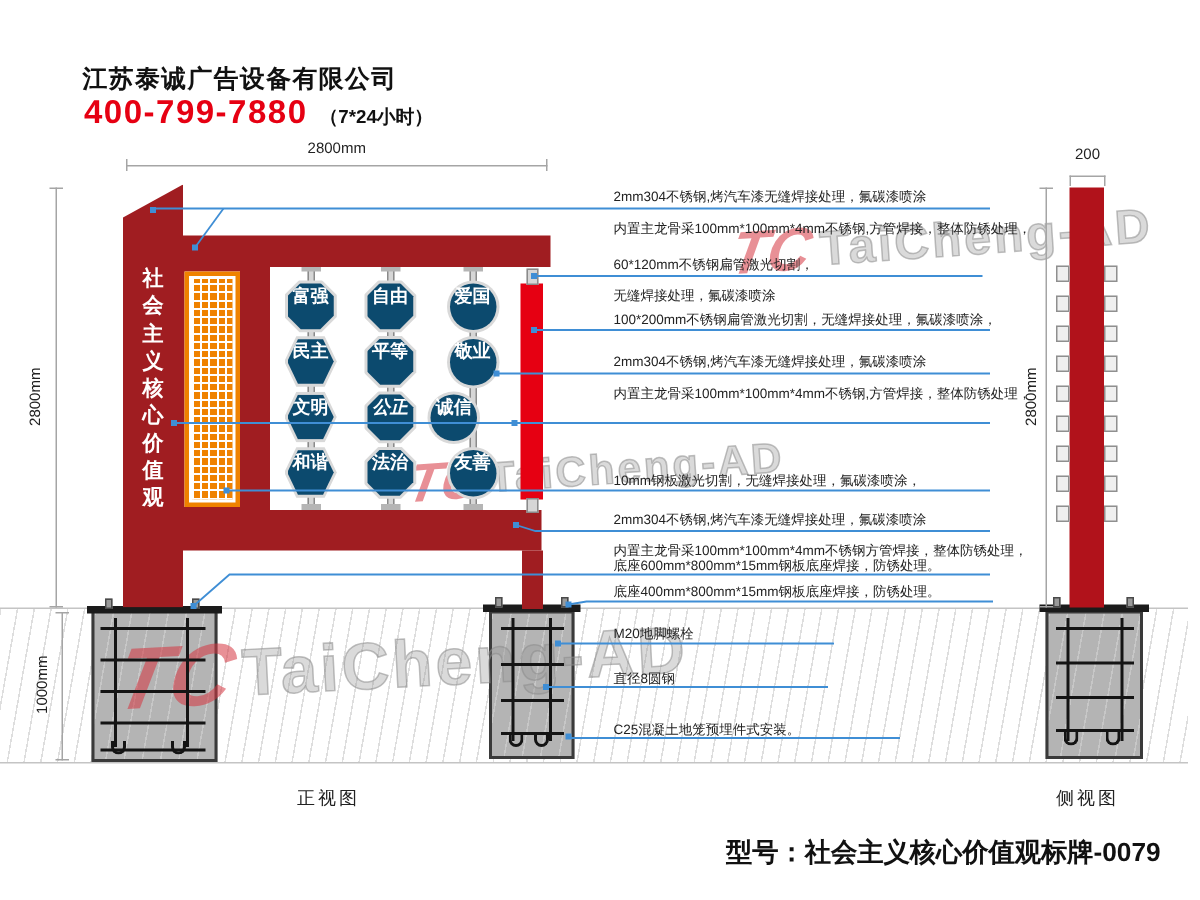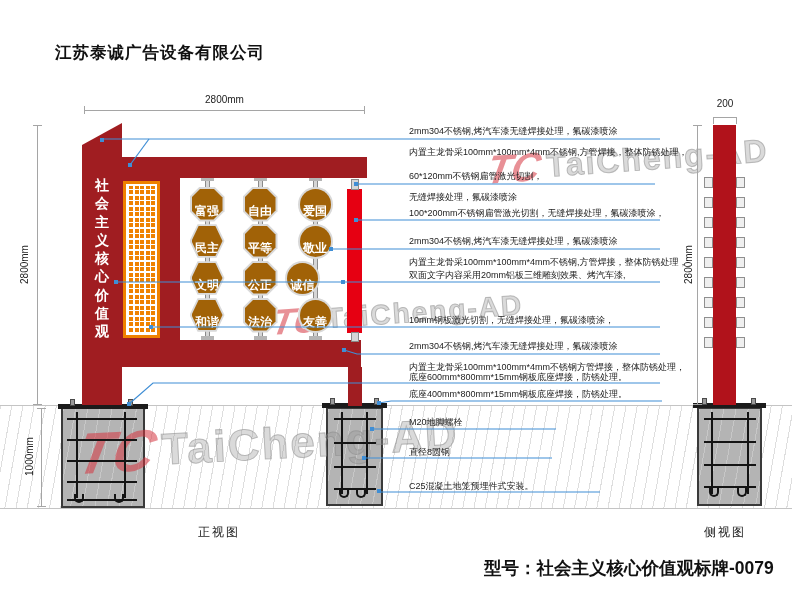--- a/index.html
+++ b/index.html
@@ -26,21 +26,21 @@
   .lattice{left:123px;top:181px;width:37px;height:157px;background:#fff;border:3px solid #ef8200;box-sizing:border-box;z-index:12;}
   .lat-pat{position:absolute;inset:2px;background-color:#ef8200;
     background-image:repeating-linear-gradient(0deg,#fff 0 1.3px,transparent 1.3px 5.5px),
                      repeating-linear-gradient(90deg,#fff 0 1.3px,transparent 1.3px 5.5px);}
   
   .bpost{width:5px;background:#d6d6d6;border:1px solid #8a8a8a;box-sizing:border-box;z-index:8;}
   .bcap{width:13px;height:4px;background:#b5b5b5;z-index:8;}
   
   .badge{width:35px;height:35px;z-index:12;}
   .badge .ring{position:absolute;inset:0;background:#d9d9d9;}
-  .badge .core{position:absolute;inset:2px;background:#a16207;display:flex;align-items:flex-end;justify-content:center;}
+  .badge .core{position:absolute;inset:2px;background:#0c4a6e;display:flex;align-items:flex-start;justify-content:center;}
   .badge .core span{color:#fff;font-size:12px;font-weight:bold;}
   .shape-circle .ring,.shape-circle .core{border-radius:50%;}
   .shape-oct .ring,.shape-oct .core{clip-path:polygon(29% 0,71% 0,100% 29%,100% 71%,71% 100%,29% 100%,0 71%,0 29%);}
   .shape-hex .ring,.shape-hex .core{clip-path:polygon(23% 2%,77% 2%,100% 50%,77% 98%,23% 98%,0 50%);}
   .redbar{left:347px;top:189px;width:15px;height:144px;z-index:11;}
   .conn{width:8px;background:#d6d6d6;border:1px solid #8a8a8a;box-sizing:border-box;z-index:11;}
   
   .ground{left:0;top:405px;width:792px;height:102px;z-index:2;border-top:1px solid #c4c4c4;border-bottom:1px solid #c4c4c4;
     background:repeating-linear-gradient(100deg,#dedede 0 1px,transparent 1px 11px);}
   .foundation{background:#b4b4b4;border:2px solid #3a3a3a;box-sizing:border-box;z-index:4;
@@ -71,20 +71,24 @@
   .wm1{left:487px;top:138px;}.wm1 .logo{font-size:40px;}.wm1 .wtext{font-size:32px;}
   .wm2{left:272px;top:293px;}.wm2 .logo{font-size:36px;}.wm2 .wtext{font-size:28px;}
   .wm3{left:78px;top:410px;transform:rotate(-3deg);}.wm3 .logo{font-size:58px;}.wm3 .wtext{font-size:44px;}
 </style>
 </head>
 <body>
 
 <div class="canvas" id="canvas">
 
   <div class="abs company">江苏泰诚广告设备有限公司</div>
+  <div class="abs phone-row">
+    <span class="phone">400-799-7880</span>
+    <span class="hours">（7*24小时）</span>
+  </div>
 
   <div class="abs wm wm1">
     <span class="logo">TC</span>
     <span class="wtext">TaiCheng-AD</span>
   </div>
   <div class="abs wm wm2">
     <span class="logo">TC</span>
     <span class="wtext">TaiCheng-AD</span>
   </div>
   <div class="abs wm wm3">
@@ -158,21 +162,21 @@
         </div>
       </div>
       <div class="abs badge shape-oct" style="left:242.5px;top:223.5px;">
         <div class="ring" style="position: absolute;"></div>
         <div class="core" style="position: absolute;">
           <span>平等</span>
         </div>
       </div>
       <div class="abs badge shape-oct" style="left:242.5px;top:260.5px;">
         <div class="ring" style="position: absolute;"></div>
-        <div class="core" style="position: absolute;">
+        <div class="core" style="position: absolute; font-style: italic;">
           <span>公正</span>
         </div>
       </div>
       <div class="abs badge shape-oct" style="left:242.5px;top:297.5px;">
         <div class="ring" style="position: absolute;"></div>
         <div class="core" style="position: absolute;">
           <span>法治</span>
         </div>
       </div>
       <div class="abs badge shape-circle" style="left:297.5px;top:186.5px;">
@@ -327,21 +331,20 @@
         <div class="l2">无缝焊接处理，氟碳漆喷涂</div>
       </div>
       <div class="abs ann" style="top:208px;">
         <div>100*200mm不锈钢扁管激光切割，无缝焊接处理，氟碳漆喷涂，</div>
       </div>
       <div class="abs ann" style="top:236px;">
         <div>2mm304不锈钢,烤汽车漆无缝焊接处理，氟碳漆喷涂</div>
         <div class="l2">内置主龙骨采100mm*100mm*4mm不锈钢,方管焊接，整体防锈处理，</div>
       </div>
       <div class="abs ann" style="top:270px;">
-        <div>双面文字内容采用20mm铝板三维雕刻效果、烤汽车漆,</div>
       </div>
       <div class="abs ann" style="top:315px;">
         <div>10mm钢板激光切割，无缝焊接处理，氟碳漆喷涂，</div>
       </div>
       <div class="abs ann" style="top:341px;">
         <div>2mm304不锈钢,烤汽车漆无缝焊接处理，氟碳漆喷涂</div>
         <div class="l2">内置主龙骨采100mm*100mm*4mm不锈钢方管焊接，整体防锈处理，</div>
       </div>
       <div class="abs ann" style="top:372px;">
         <div>底座600mm*800mm*15mm钢板底座焊接，防锈处理。</div>

